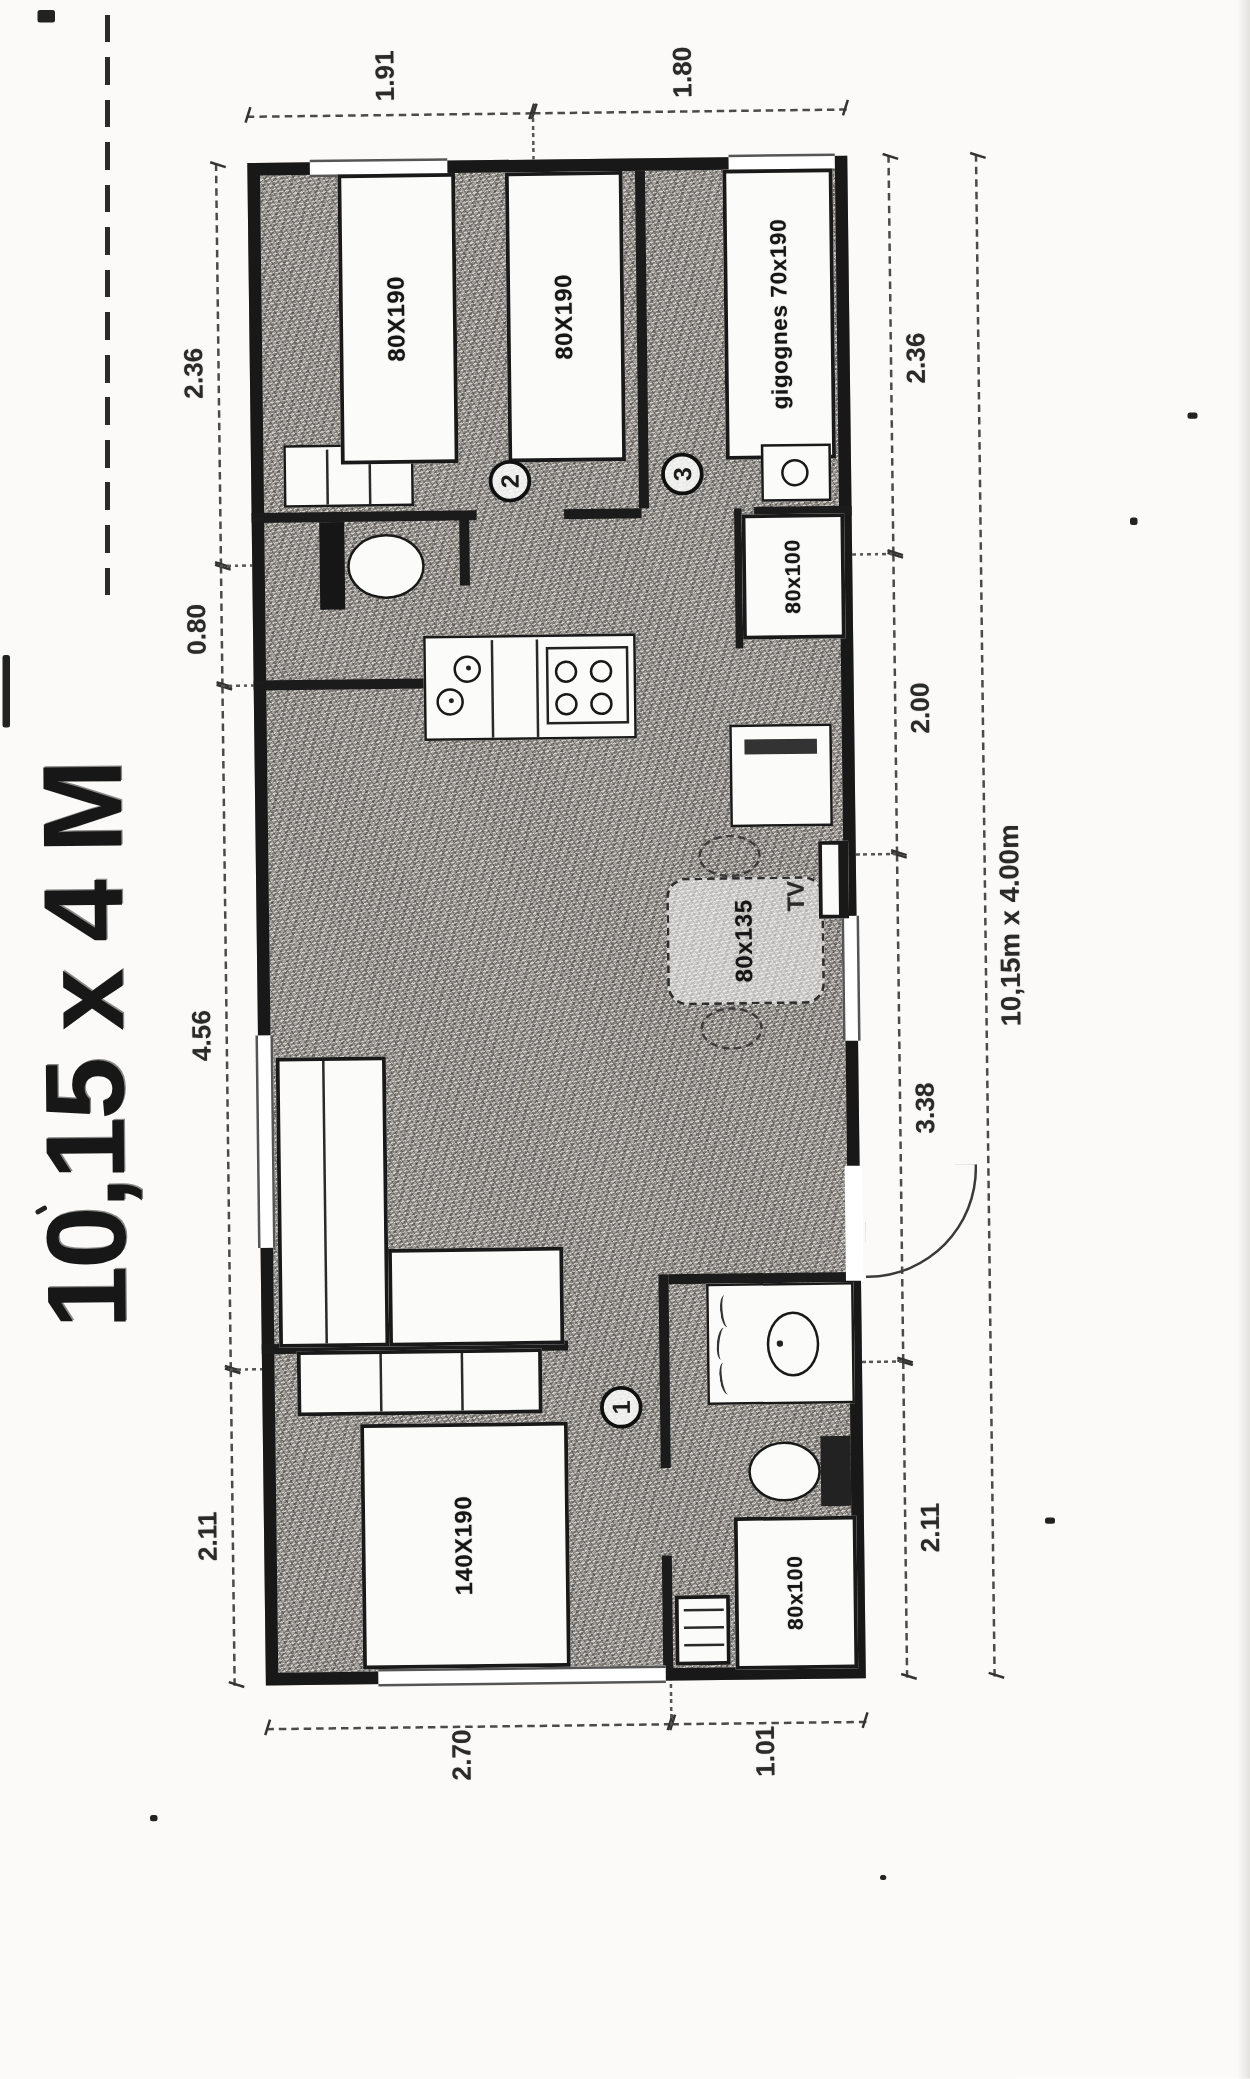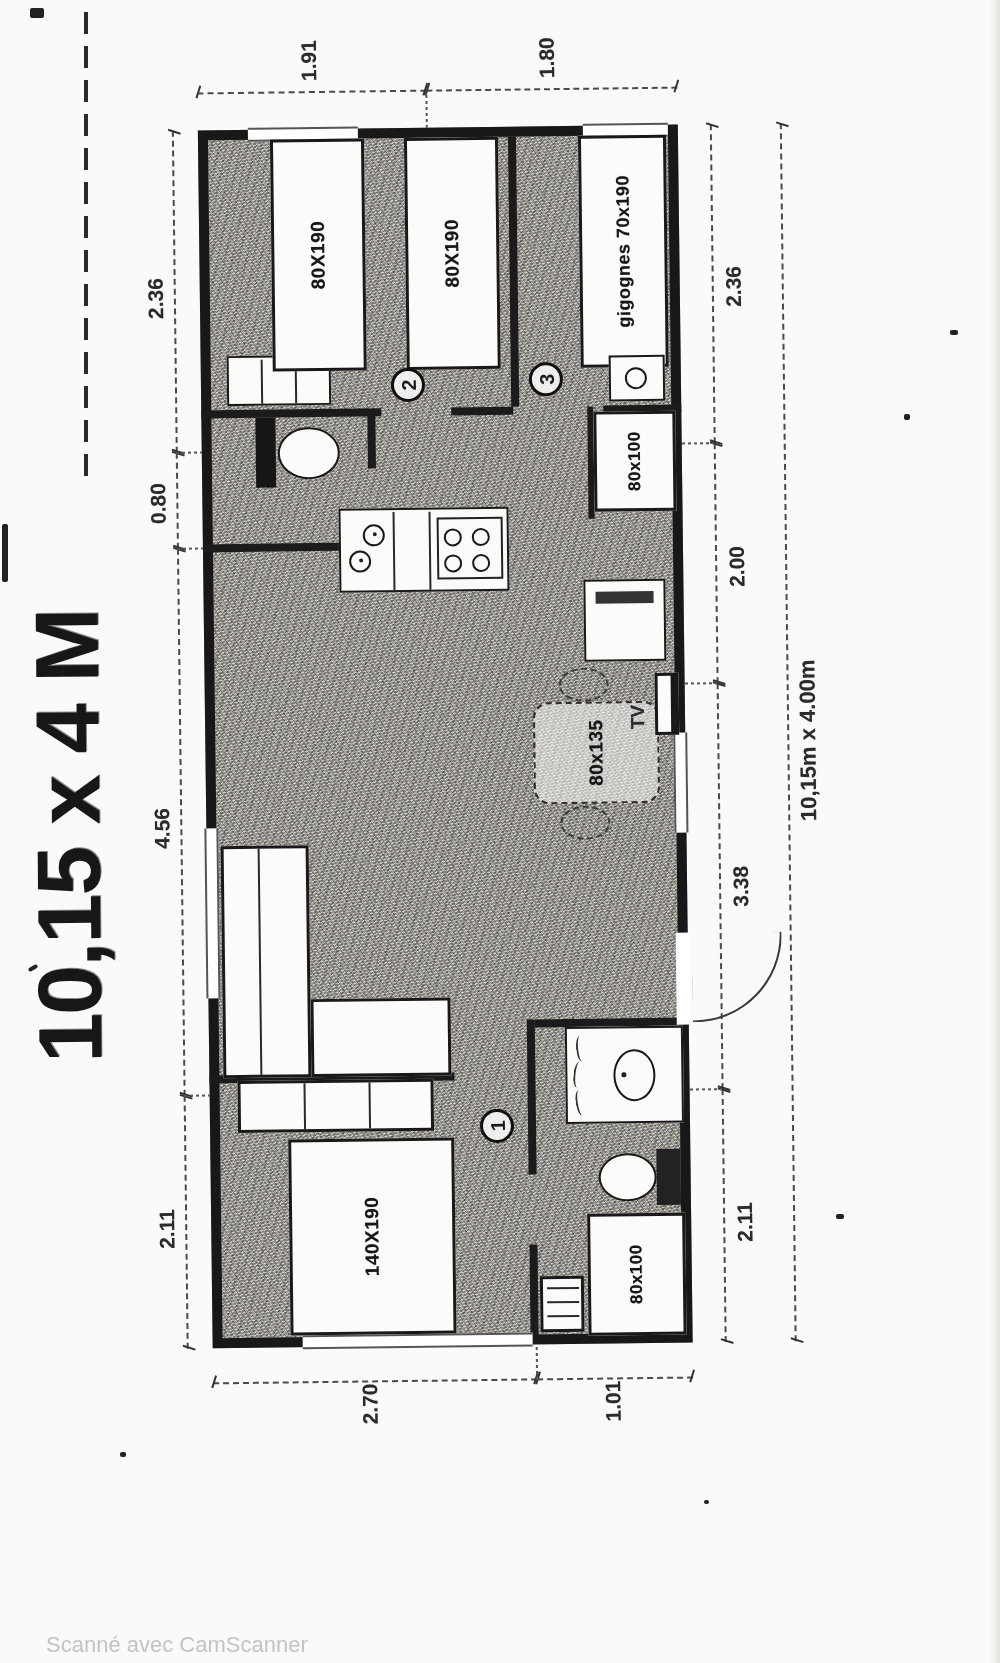--- a/index.html
+++ b/index.html
@@ -215,15 +215,14 @@
       <span class="lab" style="font-size:18px;">gigognes 70x190</span>
     </div>
     <div class="wf" style="left:1022px;top:468px;width:46px;height:56px;border-width:2px;">
       <div class="wf circ" style="left:10px;top:14px;width:22px;height:22px;border-width:2px;"></div>
     </div>
     <div class="num" style="left:1028px;top:388px;">3</div>
 
   </div>
 
   <div class="wm-badge">CS</div>
-  <div class="wm-text">Scanné avec CamScanner</div>
 
 </div>
 
 </body></html>

